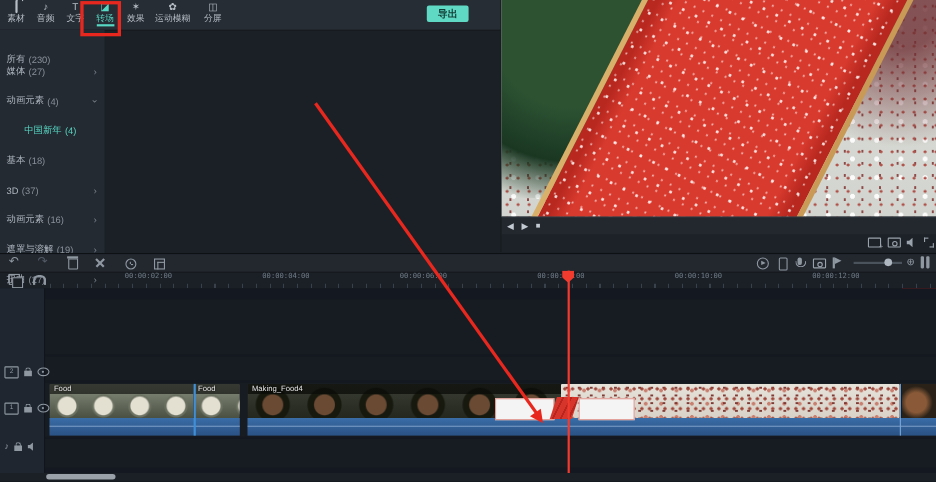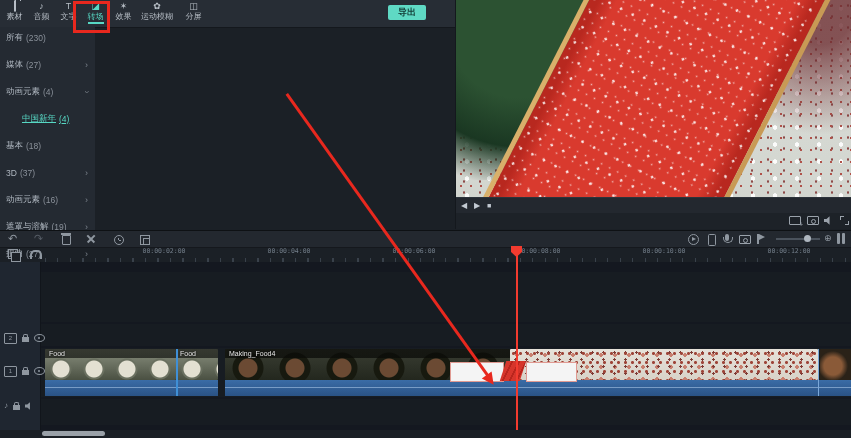--- a/index.html
+++ b/index.html
@@ -18,21 +18,21 @@
   .export-btn{left:388px;top:5px;width:38px;height:15px;background:#5fd9c4;color:#123b35;font-size:9px;
        font-weight:bold;display:flex;align-items:center;justify-content:center;border-radius:2px;cursor:pointer;}
   
   .sidebar{left:0;top:27px;width:95px;height:203px;background:#242a32;}
   .sb-item{position:relative;height:13.5px;display:flex;align-items:center;padding:0 6px;font-size:8.5px;color:#aeb6bf;cursor:pointer;}
   .sb-item .cnt{margin-left:3px;color:#8a919a;}
   .sb-item .arr{position:absolute;right:7px;color:#7c848d;font-size:9px;}
   .sb-item .arr.down{transform:rotate(90deg);}
   .sb-item.child{padding-left:22px;}
   .sb-item.selected,.sb-item.selected .cnt{color:#57d8c4;}
-  .sb-item.selected .lb,.sb-item.selected .cnt{text-decoration:underline;}
+  .sb-item.selected .lb,.sb-item.selected .cnt{}
   
   .browser{left:95px;top:27px;width:360px;height:203px;background:#1f252c;}
   .grid-ic{position:absolute;left:242px;top:3px;width:11px;height:11px;
       background-image:radial-gradient(circle,#8a939e 1px,rgba(0,0,0,0) 1.3px);background-size:4px 4px;cursor:pointer;}
   .search{position:absolute;left:258px;top:1px;width:72px;height:13px;background:#14181d;border:1px solid #2c333b;border-radius:2px;}
   .search input{position:absolute;left:4px;top:0;width:52px;height:11px;background:transparent;border:none;outline:none;
       color:#9aa2ab;font-size:8px;font-family:inherit;}
   .search input::placeholder{color:#5a626b;}
   .mag{position:absolute;right:3px;top:2px;width:6px;height:6px;border:1.2px solid #8a919a;border-radius:50%;}
   .mag::after{content:'';position:absolute;left:5px;top:5px;width:4px;height:1.2px;background:#8a919a;transform:rotate(45deg);transform-origin:0 0;}
@@ -120,21 +120,21 @@
   .zoomdot{left:804px;top:4px;width:7px;height:7px;border-radius:50%;background:#aeb6bf;cursor:pointer;}
   .barsic span{display:inline-block;width:3px;height:11px;background:#8f97a0;border-radius:1px;margin-right:2px;}
   
   .trackctl{left:0;top:246px;width:851px;height:16px;}
   .layersic{width:8px;height:8px;border:1px solid #8f97a0;top:3px;left:8px;}
   .layersic::after{content:'';position:absolute;left:2px;top:2px;width:8px;height:8px;border:1px solid #8f97a0;background:#1b2026;}
   .snapic{width:8px;height:7px;border:2px solid #8f97a0;border-bottom:none;border-radius:5px 5px 0 0;top:4px;left:30px;}
   .ruler{left:45px;top:246px;width:806px;height:16px;}
   .ruler .ticks{position:absolute;left:0;top:12px;width:806px;height:4px;
       background-image:repeating-linear-gradient(90deg,#39414b 0 1px,rgba(0,0,0,0) 1px 12.5px);}
-  .rlabel{position:absolute;top:1px;width:56px;text-align:center;font-size:6.5px;color:#727d89;font-family:"DejaVu Sans Mono",monospace;margin-left:29px;}
+  .rlabel{position:absolute;top:1px;width:56px;text-align:center;font-size:6.5px;color:#727d89;font-family:"DejaVu Sans Mono",monospace;}
   .redmark{left:820px;top:262px;width:31px;height:2px;background:#e8281e;}
   .lanes{left:0;top:262px;width:851px;height:168px;background:#141820;}
   .lane{position:absolute;left:0;width:851px;background:#171c22;}
   .gutter{left:0;top:262px;width:40px;height:168px;background:#1f2630;border-right:1px solid #11151b;}
   .thead{position:absolute;left:4px;display:flex;align-items:center;gap:5px;height:12px;}
   .tnum{font-size:6px;color:#8f97a0;width:11px;height:9px;border:1px solid #8f97a0;border-radius:1px;
       display:flex;align-items:center;justify-content:center;}
   .lockic{position:relative;width:7px;height:5px;background:#8f97a0;margin-top:3px;}
   .lockic::before{content:'';position:absolute;top:-3px;left:1px;width:3px;height:3px;border:1px solid #8f97a0;border-bottom:none;border-radius:2px 2px 0 0;}
   .eyeic{position:relative;width:9px;height:6px;border:1px solid #8f97a0;border-radius:50%;}
@@ -209,21 +209,21 @@
       <span class="tb-lb">运动模糊</span>
     </div>
     <div class="tb-item" style="left:180px">
       <span class="tb-ic">◫</span>
       <span class="tb-lb">分屏</span>
     </div>
     <div class="abs export-btn">导出</div>
   </div>
 
   <div class="abs sidebar">
-    <div class="sb-item" style="top:4px">
+    <div class="sb-item" style="top:20px">
         <span class="lb">所有</span>
         <span class="cnt">(230)</span>
       </div>
     <div class="sb-item" style="top:17.5px">
         <span class="lb">媒体</span>
         <span class="cnt">(27)</span>
         <span class="arr">›</span>
       </div>
     <div class="sb-item" style="top:31px">
         <span class="lb">动画元素</span>

